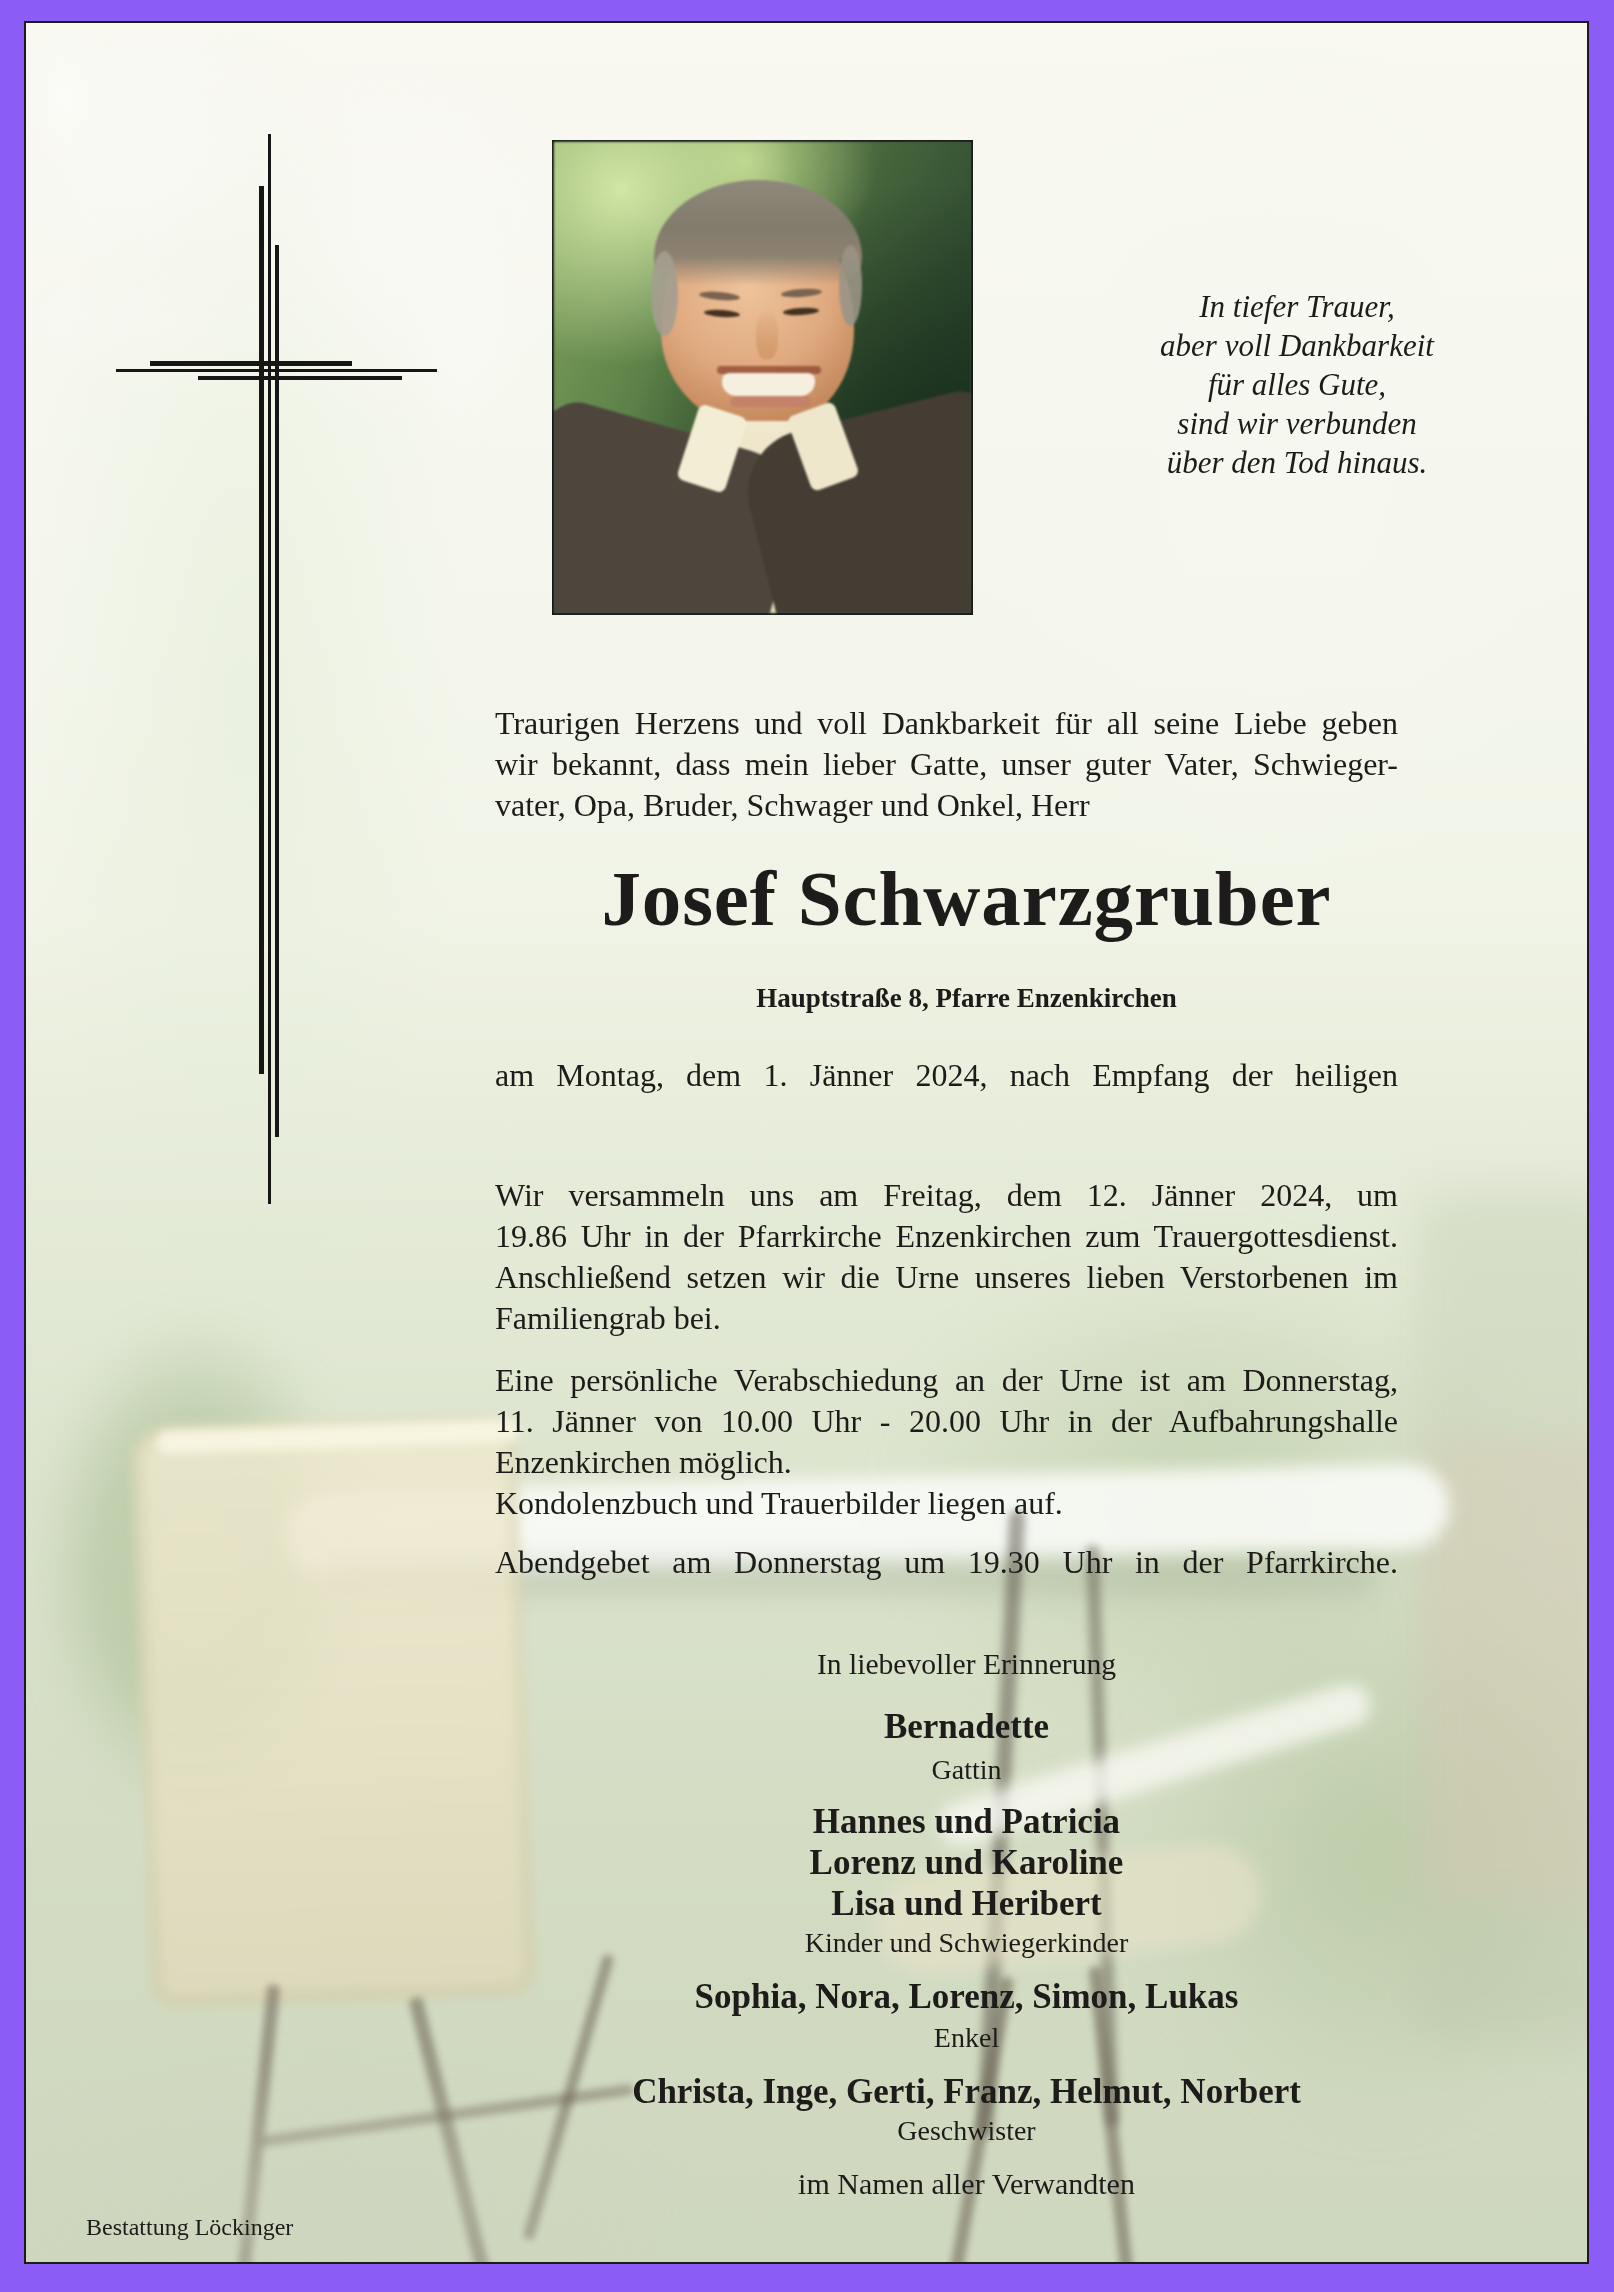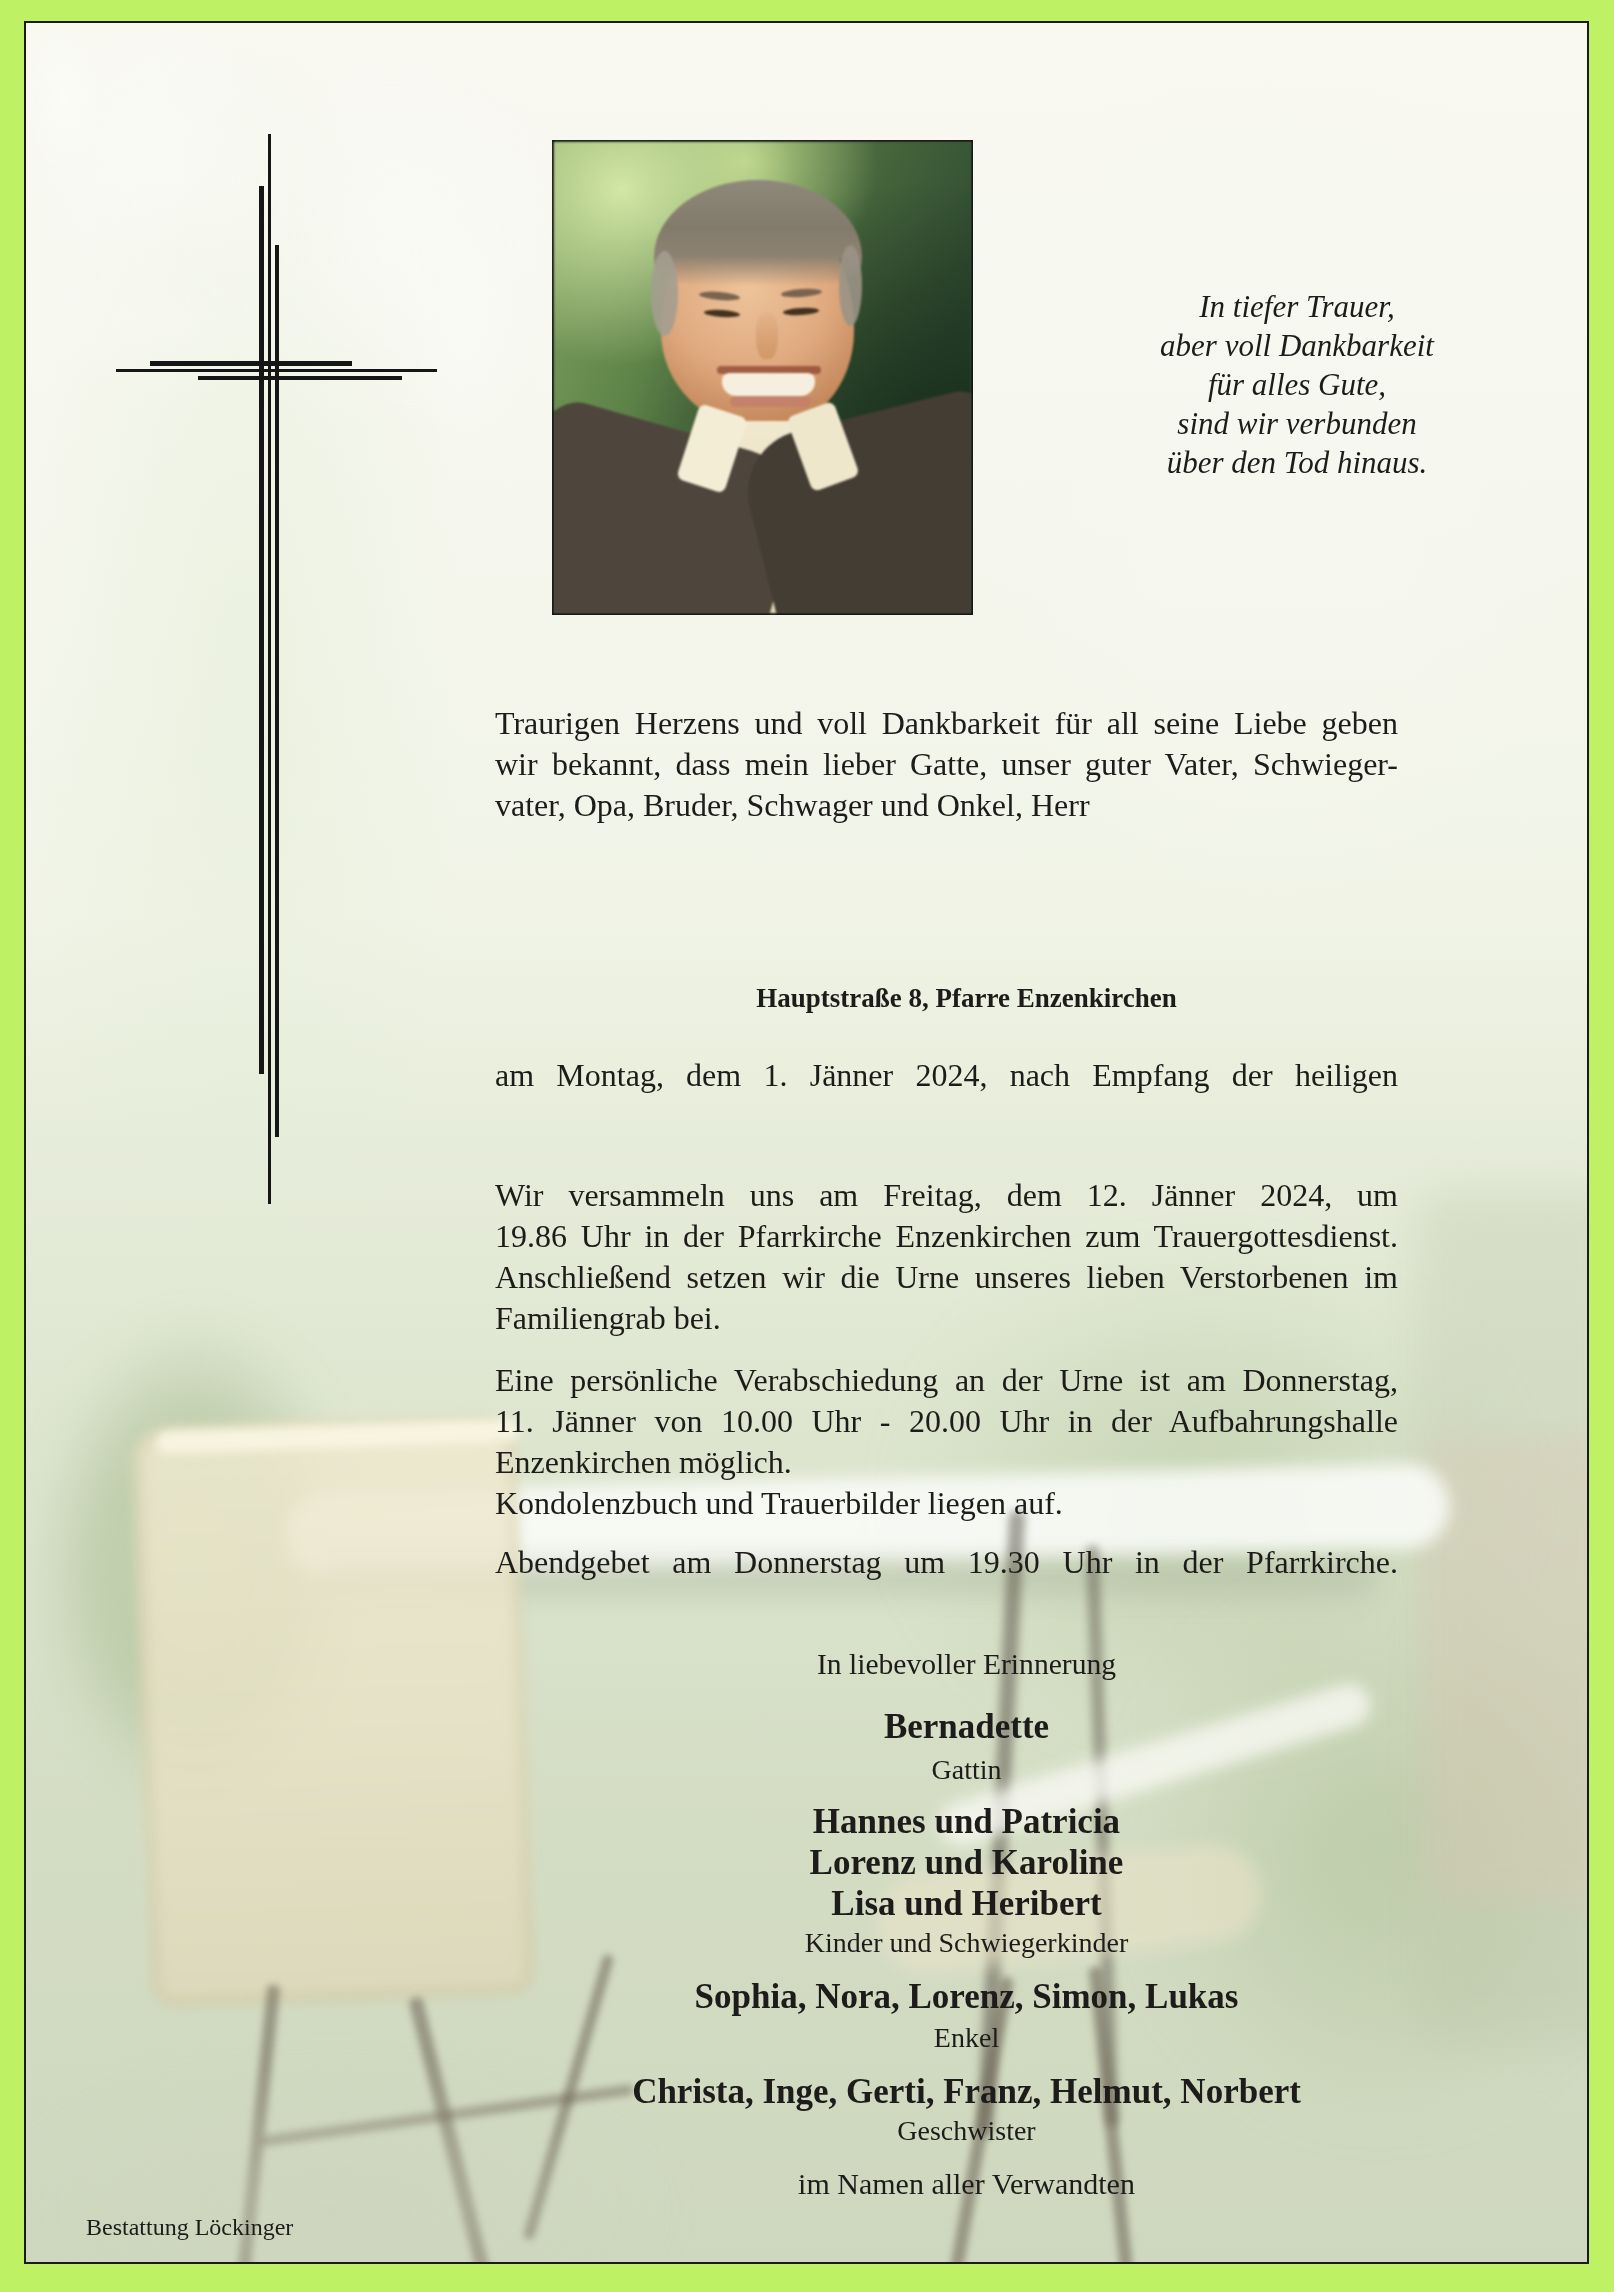--- a/index.html
+++ b/index.html
@@ -1,18 +1,18 @@
 <!DOCTYPE html>
 <html style="--frame: #1b1b1b; --text: #1d1c1a; --photo-border: #171717;font-size:14.3px"><head>
 <meta charset="utf-8">
 <style>
   html,body { margin:0; padding:0; background:#ffffff; }
   .page {
     position:relative; width:1615px; height:2293px; overflow:hidden;
-    background:#bef264; font-family:"Liberation Serif","DejaVu Serif",serif;
+    background:#8b5cf6; font-family:"Liberation Serif","DejaVu Serif",serif;
     color:var(--text,#1d1c1a);
   }
   
   .frame {
     position:absolute; left:24px; top:20.6px; width:1565px; height:2243px;
     box-sizing:border-box; border:2.7px solid var(--frame,#1b1b1b);
     background:
       radial-gradient(closest-side at 14% 30%, rgba(233,240,222,.8), rgba(233,240,222,0)),
       radial-gradient(closest-side at 80% 20%, rgba(246,247,239,.9), rgba(246,247,239,0)),
       linear-gradient(180deg,#f9f9f2 0%,#f4f6ec 28%,#eef2e3 46%,#e9eedd 62%,#e5ebd7 82%,#e2e8d4 100%);
@@ -212,20 +212,21 @@
     <div class="eline">sind wir verbunden</div>
     <div class="eline">über den Tod hinaus.</div>
   </div>
 
   <div class="para" style="top:703px">
     <div class="line j">Traurigen Herzens und voll Dankbarkeit für all seine Liebe geben</div>
     <div class="line j">wir bekannt, dass mein lieber Gatte, unser guter Vater, Schwieger-</div>
     <div class="line l">vater, Opa, Bruder, Schwager und Onkel, Herr</div>
   </div>
 
+  <div class="deceased-name">Josef Schwarzgruber</div>
   <div class="address">Hauptstraße 8, Pfarre Enzenkirchen</div>
 
   <div class="para" style="top:1055px">
     <div class="line j">am Montag, dem 1. Jänner 2024, nach Empfang der heiligen</div>
   </div>
 
   <div class="para" style="top:1175px">
     <div class="line j">Wir versammeln uns am Freitag, dem 12. Jänner 2024, um</div>
     <div class="line j">19.86 Uhr in der Pfarrkirche Enzenkirchen zum Trauergottesdienst.</div>
     <div class="line j">Anschließend setzen wir die Urne unseres lieben Verstorbenen im</div>

